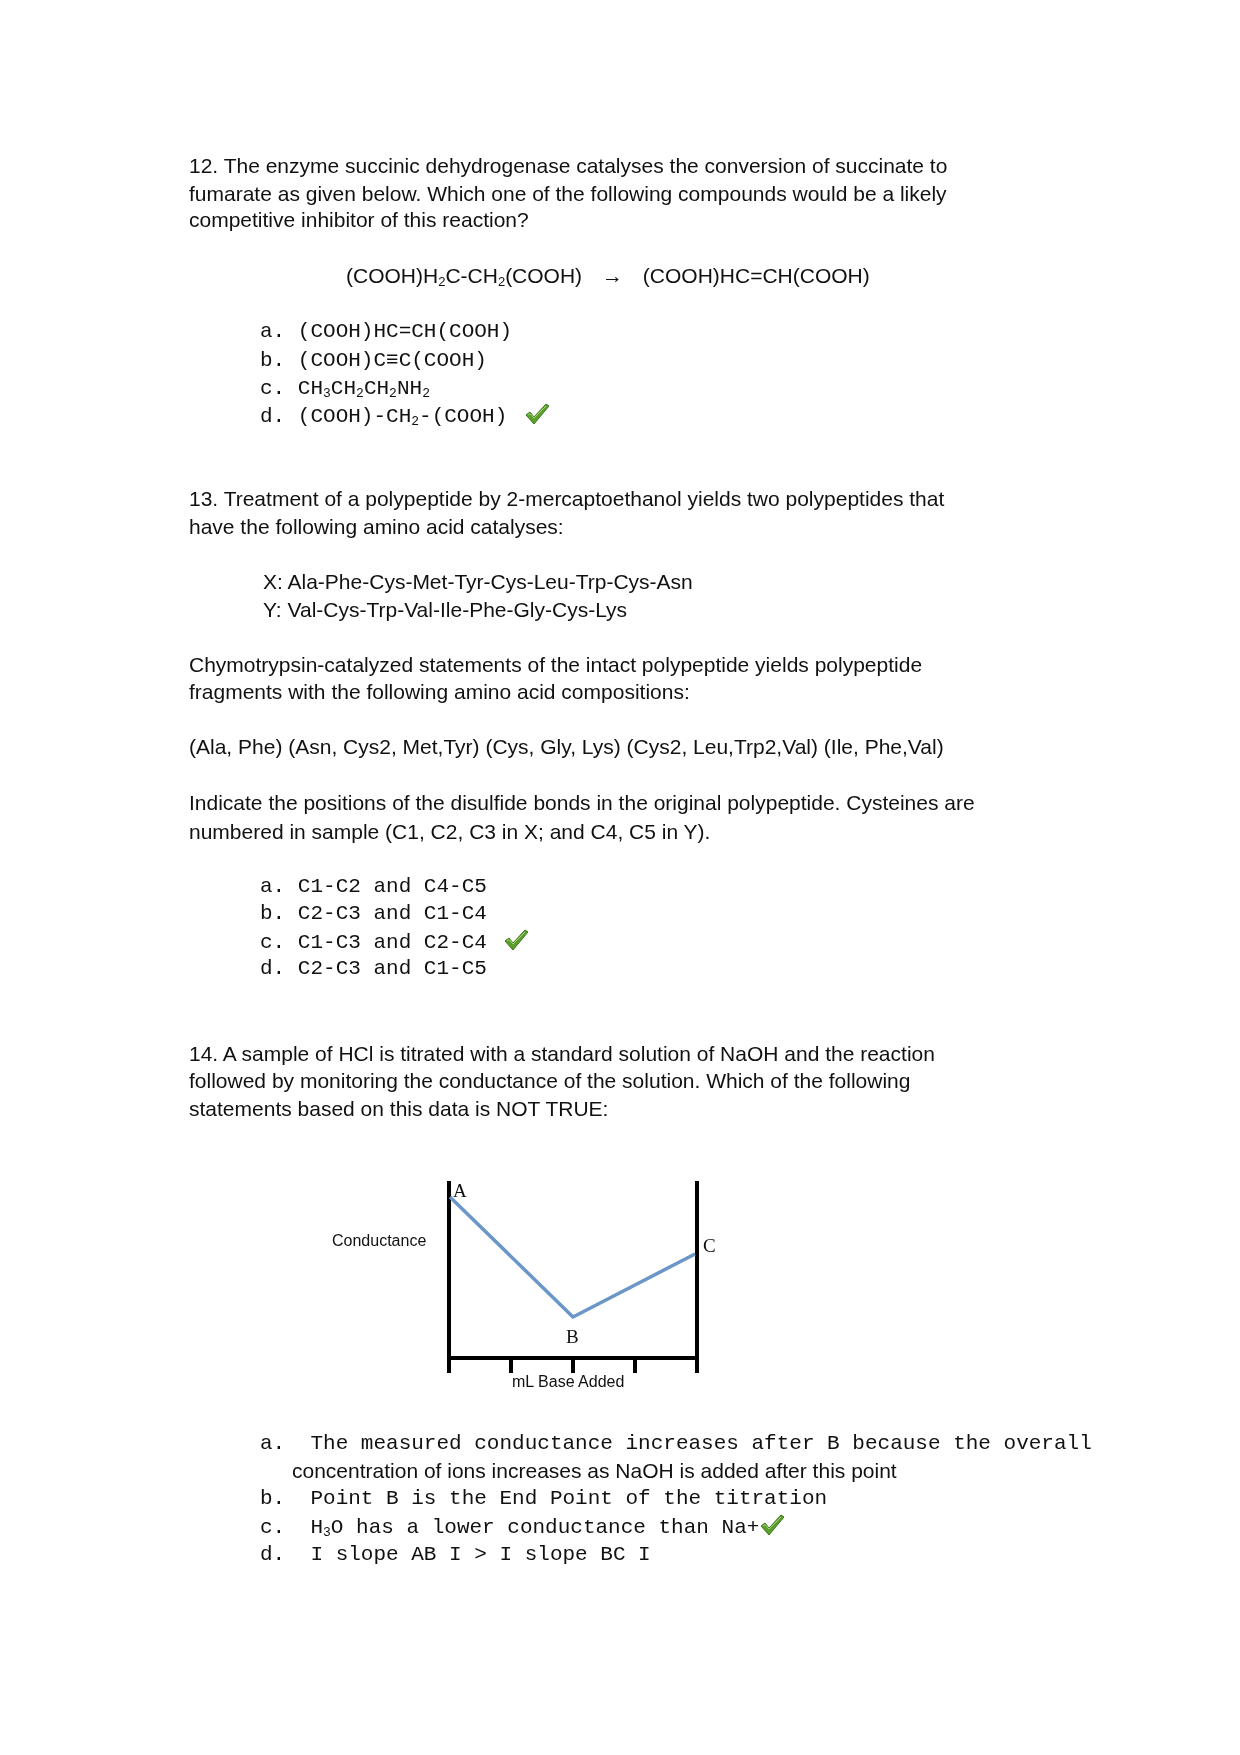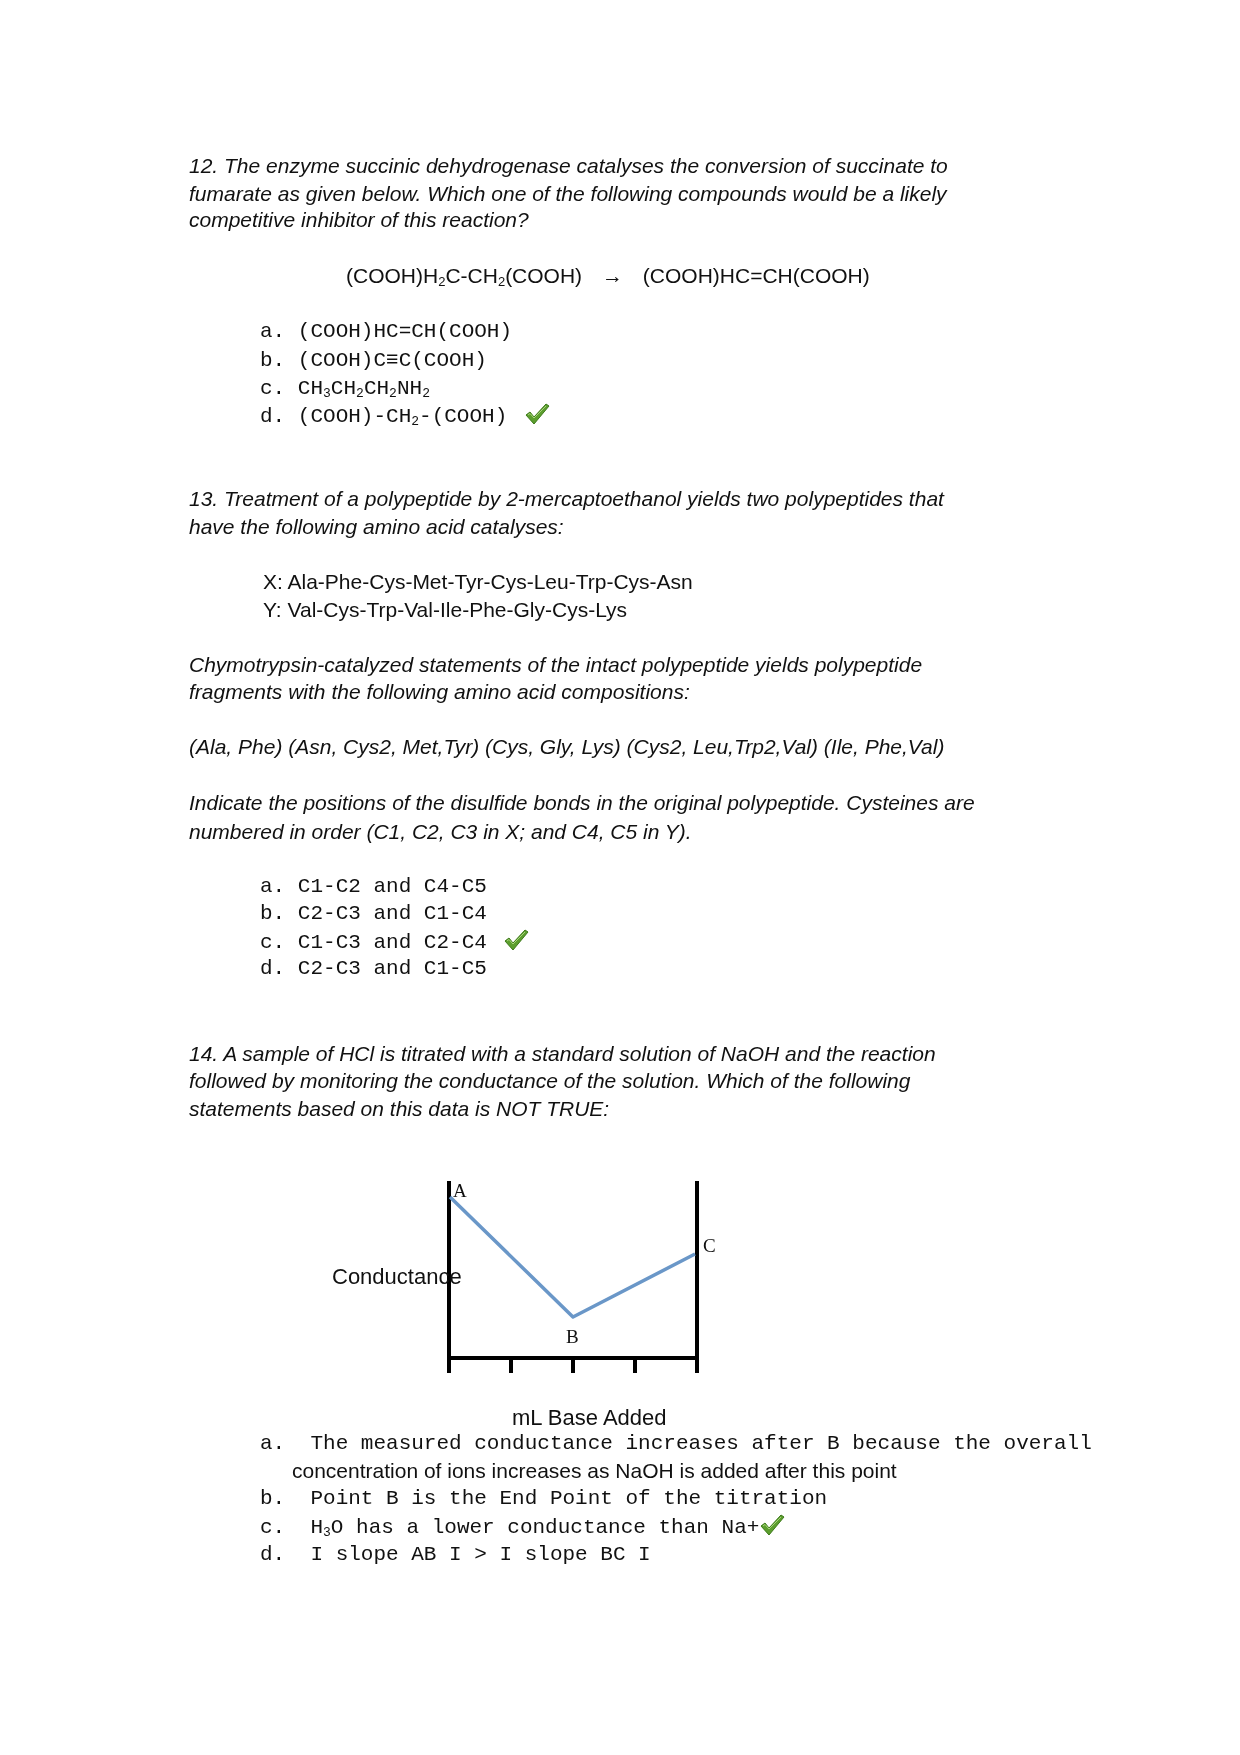--- a/index.html
+++ b/index.html
@@ -1,27 +1,27 @@
 <!DOCTYPE html>
 <html><head>
 <meta charset="utf-8">
 <style>
   html, body { margin:0; padding:0; background:#ffffff; }
   body { width:1240px; height:1755px; position:relative; overflow:hidden;
          font-family:"Liberation Sans", sans-serif; color:#111111; }
   .ln { position:absolute; font-size:21px; line-height:28px; white-space:nowrap; }
-  .q { left:189px;font-style:italic; }
+  .q { left:189px; }
   .opt { left:260px;font-family:Liberation Mono, monospace; }
   .seq { left:263px; }
   sub { font-size:13px; vertical-align:-3px; line-height:0; }
   .check { display:inline-block; width:26px; height:24px; vertical-align:-4px; margin-left:4px; }
   .diagram { position:absolute; left:0; top:0; width:1240px; height:1755px; pointer-events:none; }
   .dlabel { position:absolute; white-space:nowrap; }
   .serif { font-family:"Liberation Serif", serif; font-size:19px; }
-  .sans18 { font-family:"Liberation Sans", sans-serif; font-size:22px;margin-top:32px; }
+  .sans18 { font-family:"Liberation Sans", sans-serif; font-size:16px; }
 </style>
 </head>
 <body>
 
 <div>
   <div class="ln q" style="top:152px">12. The enzyme succinic dehydrogenase catalyses the conversion of succinate to</div>
   <div class="ln q" style="top:180px">fumarate as given below. Which one of the following compounds would be a likely</div>
   <div class="ln q" style="top:206px">competitive inhibitor of this reaction?</div>
 
   <div class="ln" style="top:262px; left:346px">
@@ -56,21 +56,21 @@
 
   <div class="ln seq" style="top:568px">X: Ala-Phe-Cys-Met-Tyr-Cys-Leu-Trp-Cys-Asn</div>
   <div class="ln seq" style="top:596px">Y: Val-Cys-Trp-Val-Ile-Phe-Gly-Cys-Lys</div>
 
   <div class="ln q" style="top:651px">Chymotrypsin-catalyzed statements of the intact polypeptide yields polypeptide</div>
   <div class="ln q" style="top:678px">fragments with the following amino acid compositions:</div>
 
   <div class="ln q" style="top:733px">(Ala, Phe) (Asn, Cys2, Met,Tyr) (Cys, Gly, Lys) (Cys2, Leu,Trp2,Val) (Ile, Phe,Val)</div>
 
   <div class="ln q" style="top:789px">Indicate the positions of the disulfide bonds in the original polypeptide. Cysteines are</div>
-  <div class="ln q" style="top:818px">numbered in order (C1, C2, C3 in X; and C4, C5 in Y).</div>
+  <div class="ln q" style="top:818px">numbered in sample (C1, C2, C3 in X; and C4, C5 in Y).</div>
 
   <div class="ln opt" style="top:873px">
     <span>a.</span> <span>C1-C2 and C4-C5</span>
   </div>
   <div class="ln opt" style="top:900px">
     <span>b.</span> <span>C2-C3 and C1-C4</span>
   </div>
   <div class="ln opt" style="top:928px">
     <span>c.</span> <span>C1-C3 and C2-C4</span>
     <svg class="check" viewBox="0 0 26 24">

